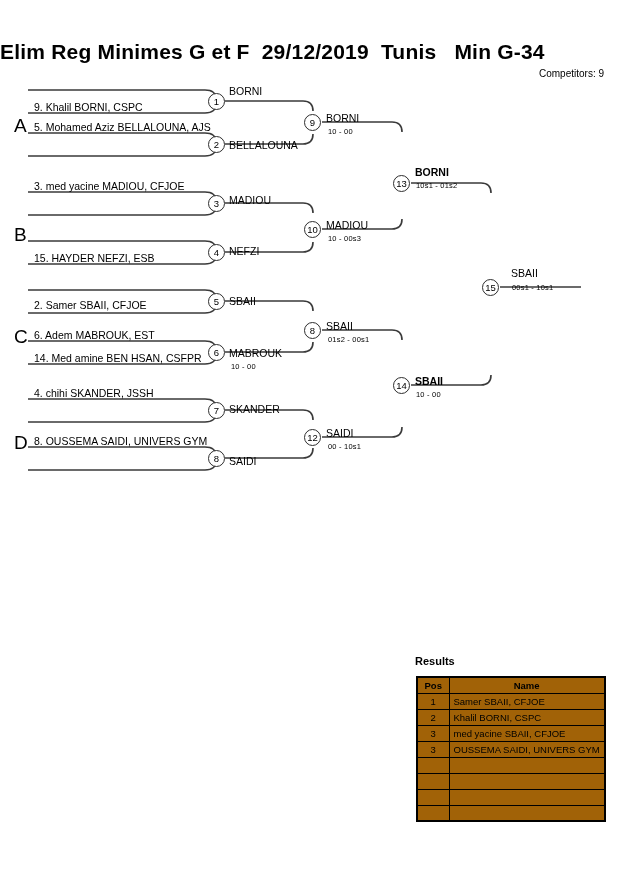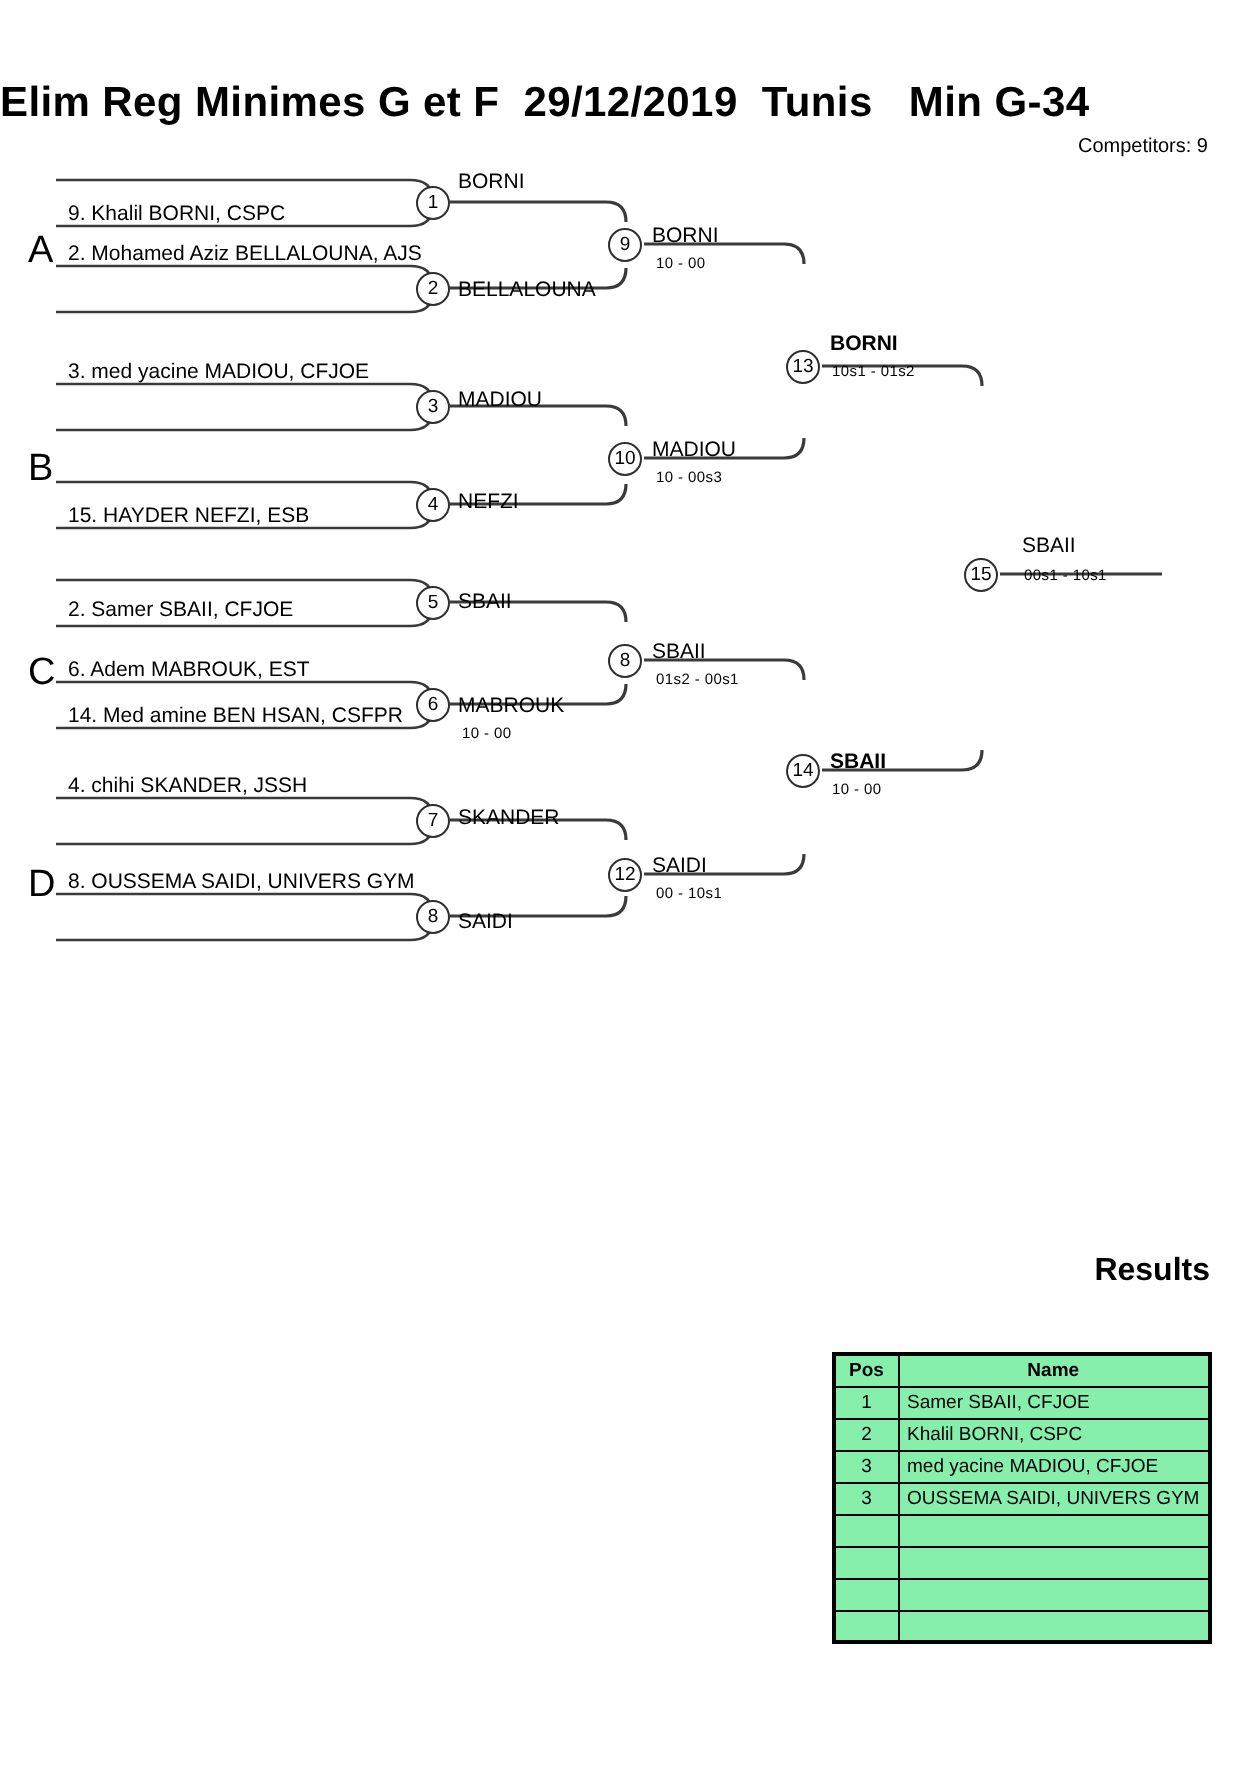--- a/index.html
+++ b/index.html
@@ -97,32 +97,32 @@
     position: absolute;
     font-size: 7.5px;
     white-space: nowrap;
     line-height: 1;
     letter-spacing: 0.2px;
   }
 
   
   .results-title {
     position: absolute;
-    left: 415px; top: 627px;
+    left: 415px; top: 655px;
     width: 190px;
-    text-align: right;
-    font-size: 16px;
+    text-align: left;
+    font-size: 11px;
     font-weight: bold;
   }
   .results-table {
     position: absolute;
     left: 416px; top: 676px;
     border-collapse: collapse;
     border: 2px solid #000;
-    background: #86efac;
+    background: #a16207;
   }
   .results-table td, .results-table th {
     border: 1px solid #000;
     height: 16px;
     font-size: 9.5px;
     font-weight: normal;
     padding: 0 4px;
     box-sizing: border-box;
     white-space: nowrap;
     overflow: hidden;
@@ -191,21 +191,21 @@
 
     <line x1="500" y1="287" x2="581" y2="287"></line>
   </svg>
 
   <div class="group-letter" style="left:14px; top:116px;">A</div>
   <div class="group-letter" style="left:14px; top:225px;">B</div>
   <div class="group-letter" style="left:14px; top:327px;">C</div>
   <div class="group-letter" style="left:14px; top:433px;">D</div>
 
   <div class="seed-name" style="left:34px; top:102px;">9. Khalil BORNI, CSPC</div>
-  <div class="seed-name" style="left:34px; top:122px;">2. Mohamed Aziz BELLALOUNA, AJS</div>
+  <div class="seed-name" style="left:34px; top:122px;">5. Mohamed Aziz BELLALOUNA, AJS</div>
   <div class="seed-name" style="left:34px; top:181px;">3. med yacine MADIOU, CFJOE</div>
   <div class="seed-name" style="left:34px; top:253px;">15. HAYDER NEFZI, ESB</div>
   <div class="seed-name" style="left:34px; top:279px;margin-top:21px;">2. Samer SBAII, CFJOE</div>
   <div class="seed-name" style="left:34px; top:330px;">6. Adem MABROUK, EST</div>
   <div class="seed-name" style="left:34px; top:353px;">14. Med amine BEN HSAN, CSFPR</div>
   <div class="seed-name" style="left:34px; top:388px;">4. chihi SKANDER, JSSH</div>
   <div class="seed-name" style="left:34px; top:436px;">8. OUSSEMA SAIDI, UNIVERS GYM</div>
 
   <div class="match-num" style="left:208px; top:93px;">1</div>
   <div class="match-num" style="left:208px; top:136px;">2</div>
@@ -271,21 +271,21 @@
         <tr>
           <td class="col-pos">1</td>
           <td class="col-name">Samer SBAII, CFJOE</td>
         </tr>
         <tr>
           <td class="col-pos">2</td>
           <td class="col-name">Khalil BORNI, CSPC</td>
         </tr>
         <tr>
           <td class="col-pos">3</td>
-          <td class="col-name">med yacine MADIOU, CFJOE</td>
+          <td class="col-name">med yacine SBAII, CFJOE</td>
         </tr>
         <tr>
           <td class="col-pos">3</td>
           <td class="col-name">OUSSEMA SAIDI, UNIVERS GYM</td>
         </tr>
         <tr>
           <td class="col-pos"></td>
           <td class="col-name"></td>
         </tr>
         <tr>

